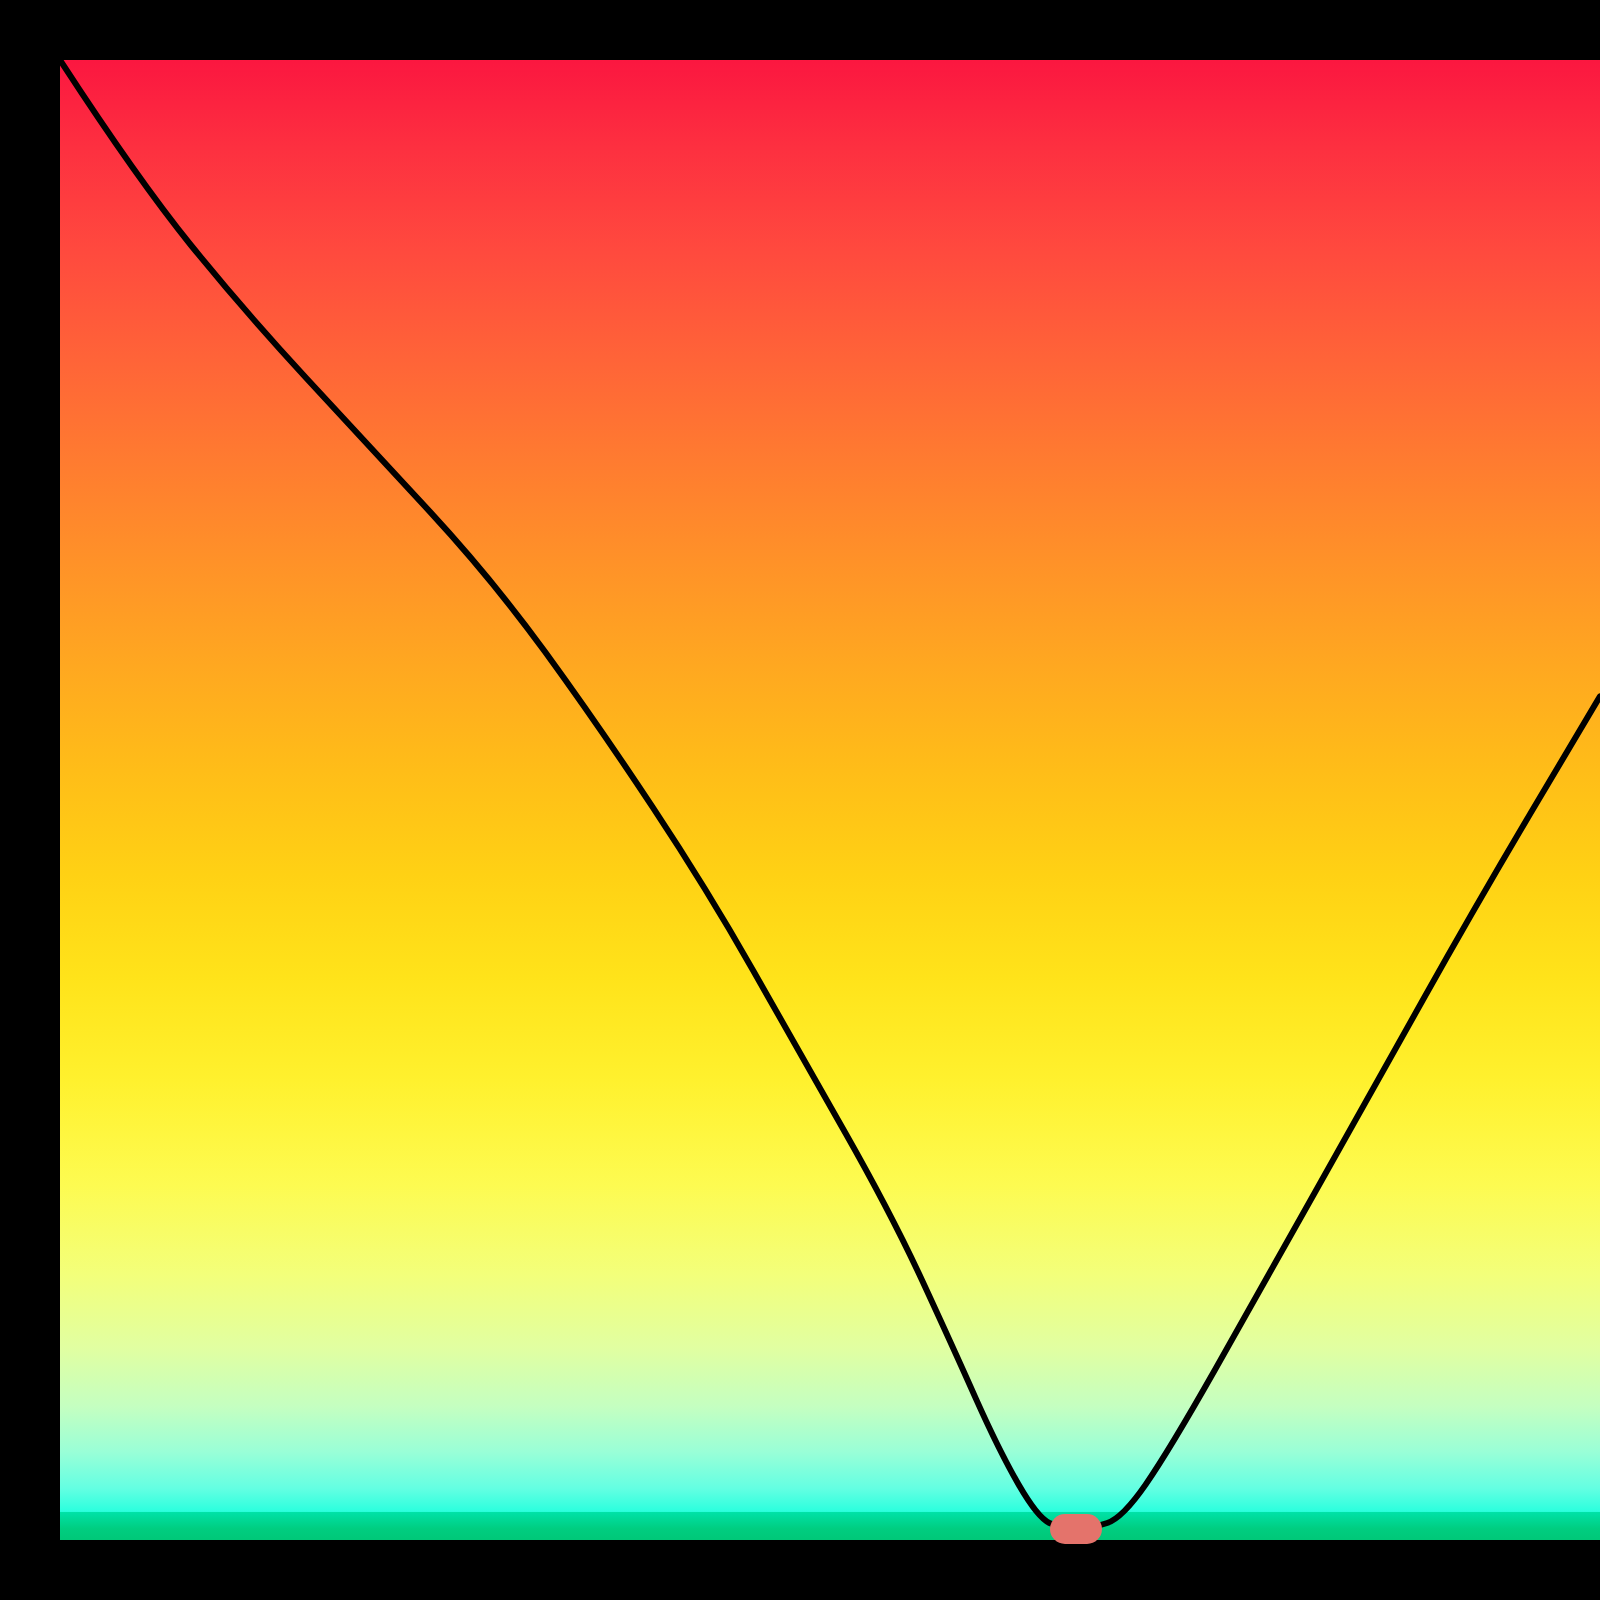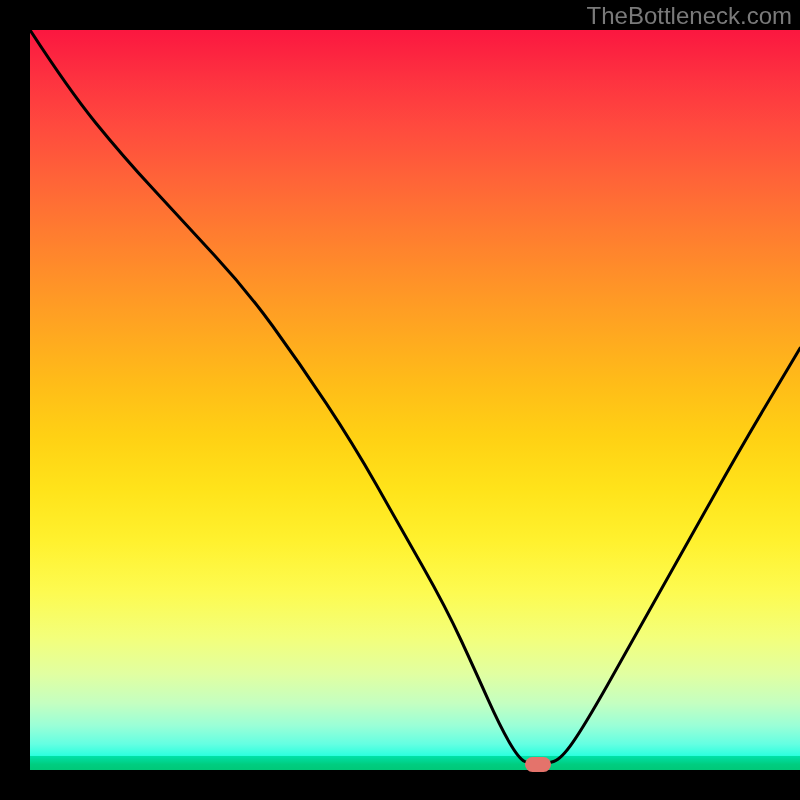--- a/index.html
+++ b/index.html
@@ -84,21 +84,20 @@
     border-radius: 8px;
     background: #e4736b;
     z-index: 5;
   }
 </style>
 </head>
 <body>
 
 <div class="container">
 
-  <div class="watermark">TheBottleneck.com</div>
 
   <div class="plot-area">
     <div class="gradient-bg"></div>
     <div class="green-strip"></div>
 
     <svg class="curve" viewBox="0 0 770 740" preserveAspectRatio="none">
       <path d="M 0.0 0.0 Q 38.5 59.2 65.4 92.5 Q 92.4 125.8 123.2 159.1 Q 154.0 192.4 184.8 225.7 Q 215.6 259.0 242.6 296.0 Q 269.5 333.0 296.4 373.7 Q 323.4 414.4 346.5 455.1 Q 369.6 495.8 392.7 536.5 Q 415.8 577.2 431.2 610.5 Q 446.6 643.8 458.1 669.7 Q 469.7 695.6 479.3 712.3 Q 488.9 728.9 494.7 731.5 Q 500.5 734.1 508.2 734.1 Q 515.9 734.1 523.6 731.5 Q 531.3 728.9 542.8 712.3 Q 554.4 695.6 577.5 654.9 Q 600.6 614.2 627.5 566.1 Q 654.5 518.0 681.5 469.9 Q 708.4 421.8 739.2 370.0 T 770.0 318.2" fill="none" stroke="#000000" stroke-width="3" stroke-linecap="round" stroke-linejoin="round"></path>
     </svg>
 
     <div class="marker" style="left: 495.2px; top: 726.58px; background: rgb(228, 115, 107);"></div>

